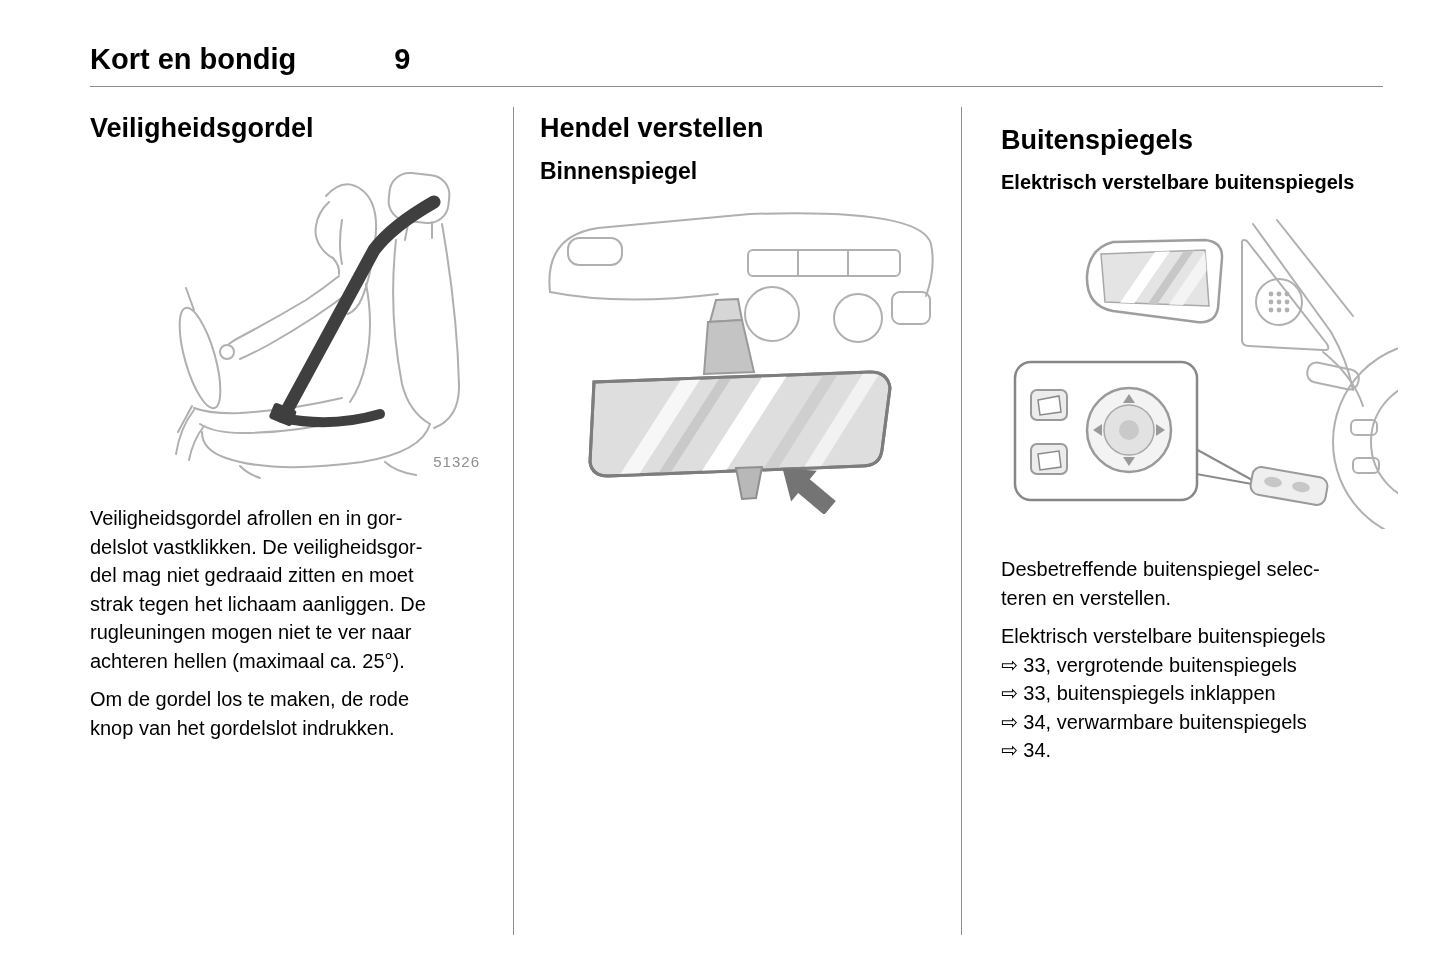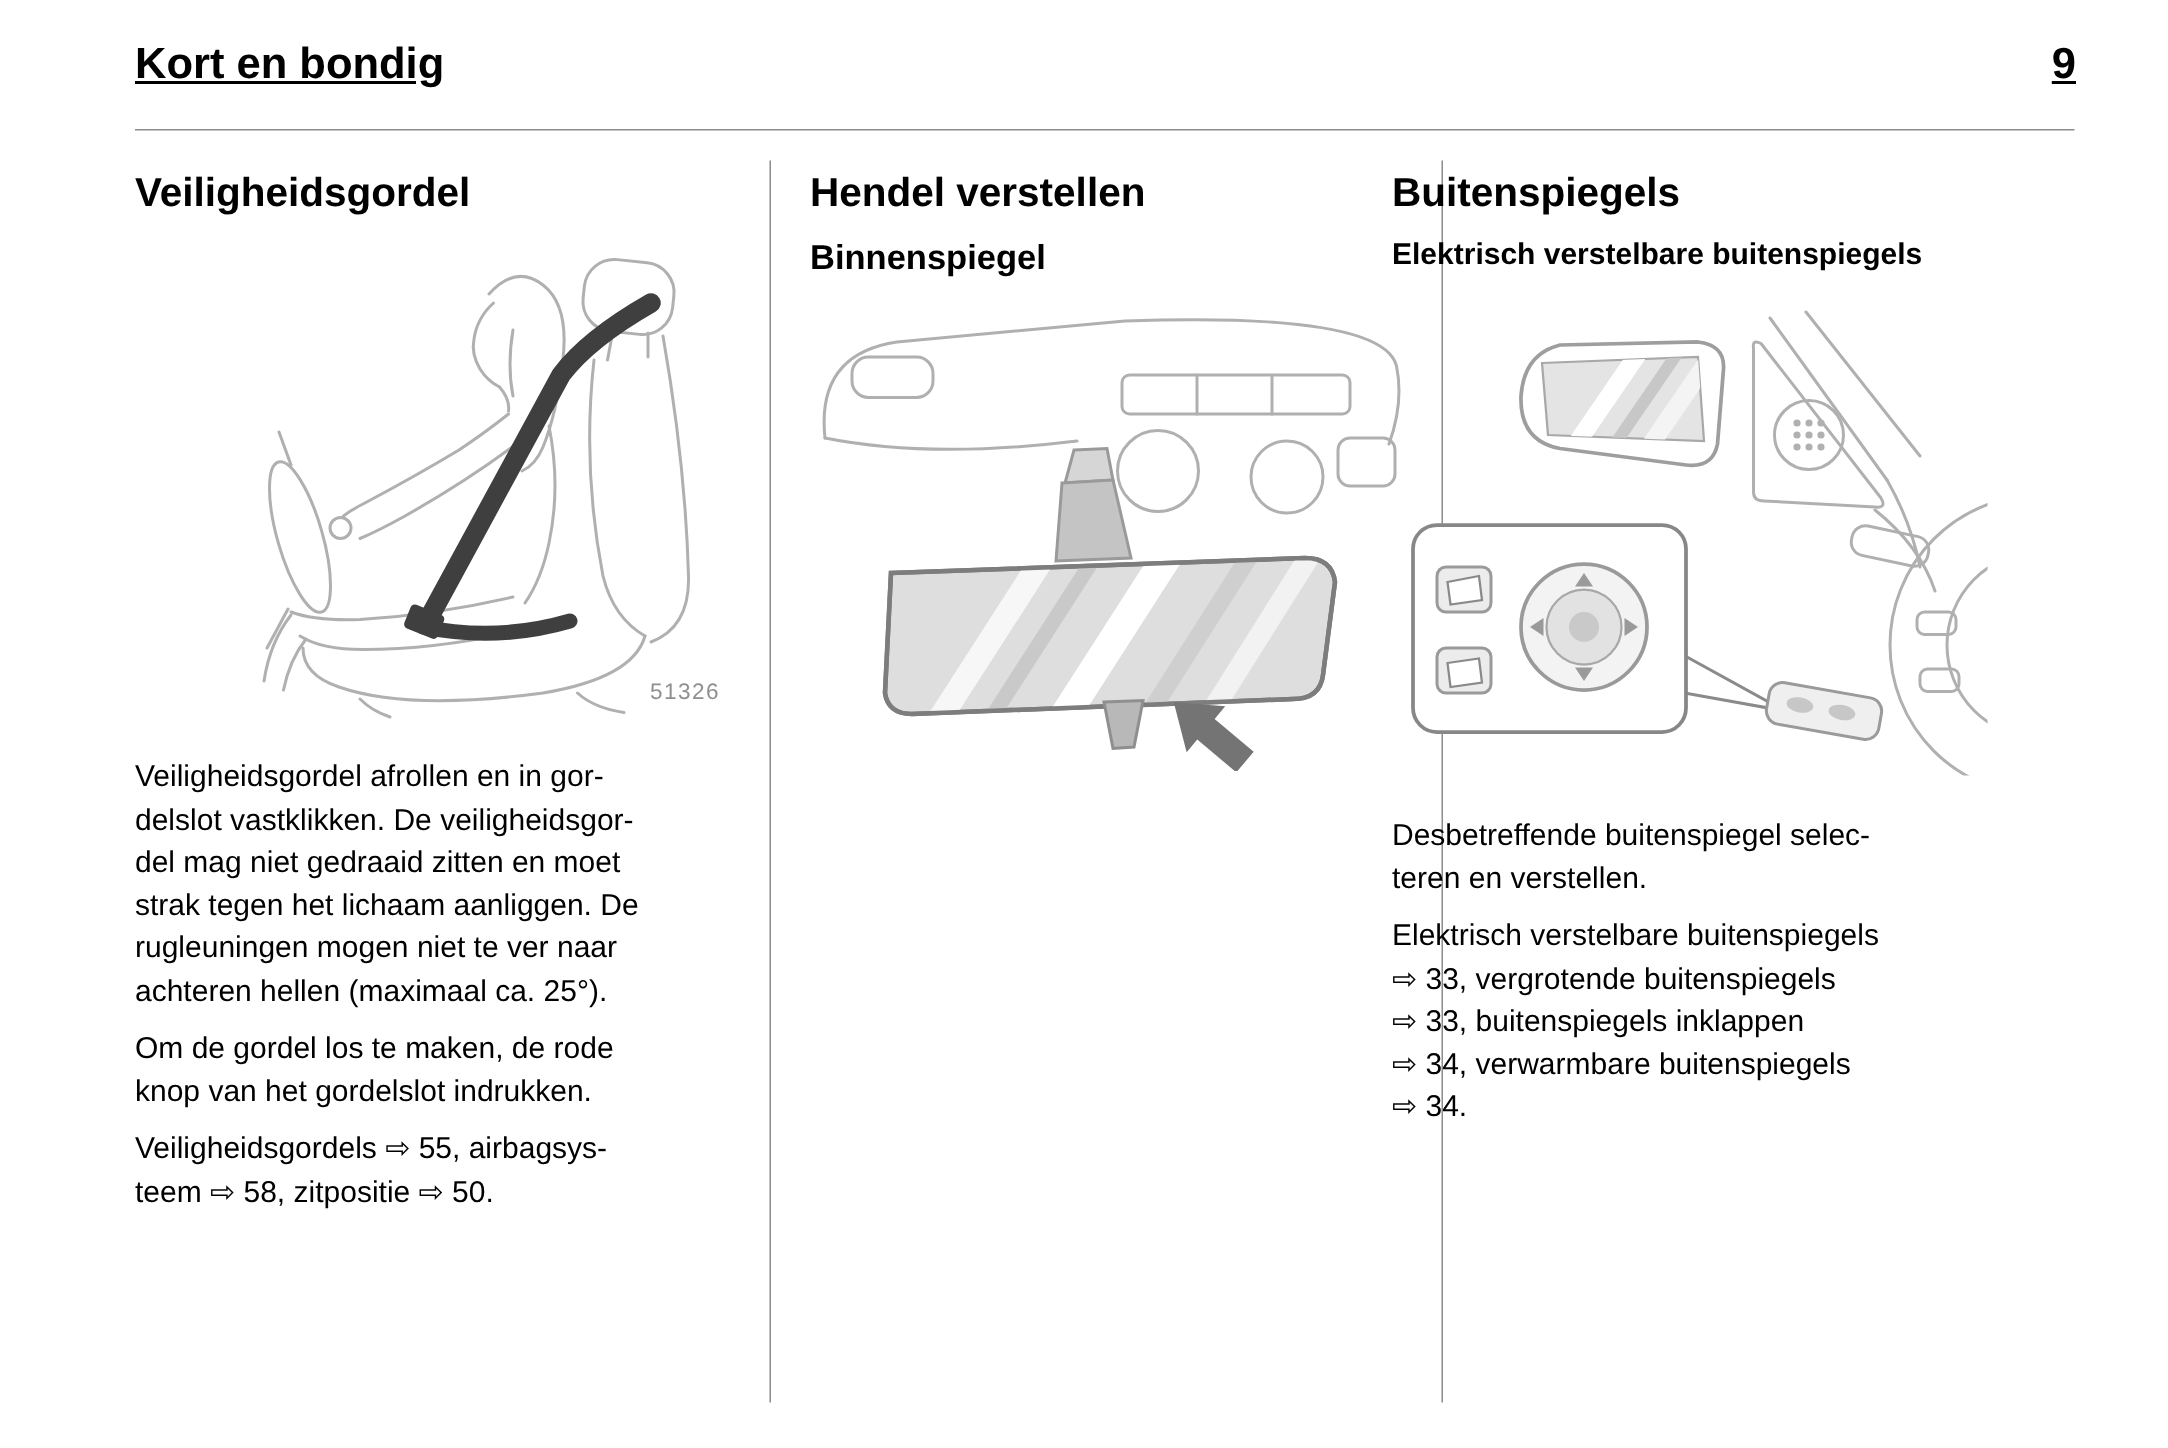--- a/index.html
+++ b/index.html
@@ -6,33 +6,33 @@
   html, body { margin: 0; padding: 0; }
   body {
     width: 1445px; height: 965px;
     background: #ffffff;
     font-family: "Liberation Sans", "DejaVu Sans", sans-serif;
     color: #000;
   }
   .page { position: relative; width: 1445px; height: 965px; overflow: hidden; background:#fff; }
 
   .header {
-    position: absolute; top: 28px; left: 90px; right: 61px;
-    display: flex; justify-content: space-between; align-items: baseline; gap: 98px;
-    font-weight: bold; font-size: 29px; line-height: 1.1; text-decoration: underline;
+    position: absolute; top: 44px; left: 90px; right: 61px;
+    display: flex; justify-content: flex-start; align-items: baseline; gap: 98px;
+    font-weight: bold; font-size: 29px; line-height: 1.1;
   }
   .rule { position: absolute; left: 90px; right: 62px; top: 86px; height: 1px; background: #8c8c8c; }
 
   .divider { position: absolute; top: 107px; height: 828px; width: 1px; background: #8c8c8c; }
   .d1 { left: 513px; } .d2 { left: 961px; }
 
   .col { position: absolute; top: 112px; }
   .col1 { left: 90px;  width: 398px; }
   .col2 { left: 540px; width: 397px; }
-  .col3 { left: 928px; width: 397px; }
+  .col3 { left: 1001px; width: 397px; margin-top: 12px; }
 
   h2.section-title { margin: 0; font-size: 27px; font-weight: bold; line-height: 1.2; }
   h3.sub-title { margin: 14px 0 0 0; font-size: 23px; font-weight: bold; line-height: 1.2; }
   .col3 h3.sub-title { font-size: 20px; white-space: nowrap; }
 
   figure { margin: 0; position: relative; }
   .col1 figure { margin-top: 16px; height: 320px; }
   .col2 figure { margin-top: 18px; height: 310px; }
   .col3 figure { margin-top: 20px; height: 315px; }
   figure svg { display: block; width: 100%; height: 100%; }
@@ -102,22 +102,20 @@
 
     <div class="text-block">
       <p class="body-text">Veiligheidsgordel afrollen en in gor-
 delslot vastklikken. De veiligheidsgor-
 del mag niet gedraaid zitten en moet
 strak tegen het lichaam aanliggen. De
 rugleuningen mogen niet te ver naar
 achteren hellen (maximaal ca. 25°).</p>
       <p class="body-text">Om de gordel los te maken, de rode
 knop van het gordelslot indrukken.</p>
-      <p class="body-text">Veiligheidsgordels ⇨ 55, airbagsys-
-teem ⇨ 58, zitpositie ⇨ 50.</p>
     </div>
   </section>
 
   <section class="col col2">
     <h2 class="section-title">Hendel verstellen</h2>
     <h3 class="sub-title">Binnenspiegel</h3>
 
     <figure>
       <svg viewBox="0 0 397 310" xmlns="http://www.w3.org/2000/svg">
         <defs>

